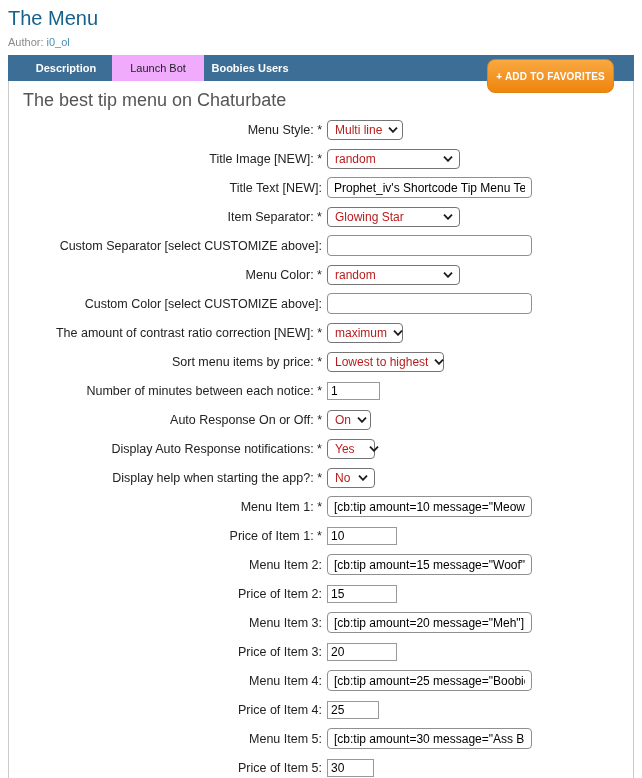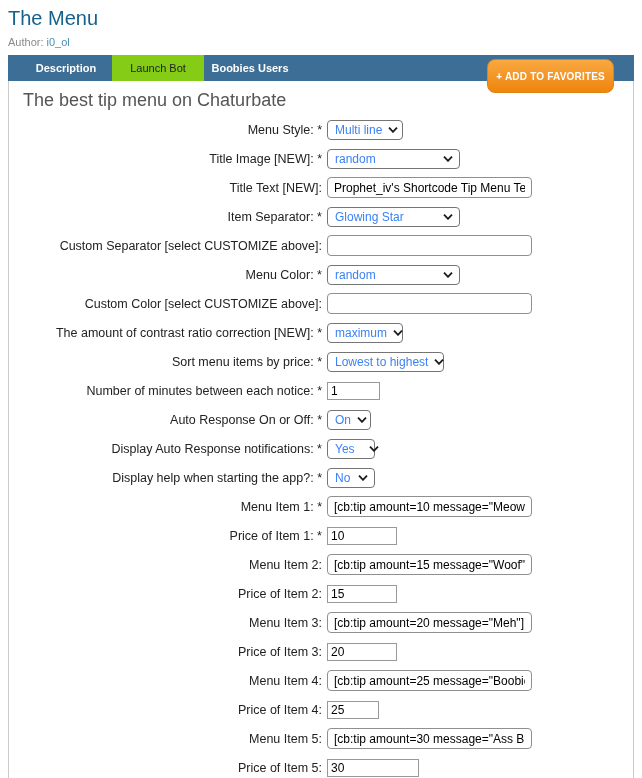--- a/index.html
+++ b/index.html
@@ -35,21 +35,21 @@
     align-items: center;
     justify-content: center;
     color: #ffffff;
     font-size: 11px;
     font-weight: 700;
     cursor: pointer;
     white-space: nowrap;
   }
   .tab:first-child { margin-left: 12px; }
   .tab.active {
-    background: #84cc16;
+    background: #f0abfc;
     color: #222222;
     font-weight: 400;
   }
   .fav-btn {
     position: absolute;
     right: 20px;
     top: 4px;
     height: 18px;
     display: flex;
     align-items: center;
@@ -95,21 +95,21 @@
   .sel {
     display: inline-flex;
     align-items: center;
     justify-content: space-between;
     height: 20px;
     border: 1px solid #757575;
     border-radius: 4px;
     background: #ffffff;
     padding: 0 6px 0 7px;
     font-size: 12px;
-    color: #3b82f6;
+    color: #b91c1c;
     cursor: pointer;
     white-space: nowrap;
   }
   .sel .chev { display: inline-flex; margin-left: 6px; }
   .ti {
     height: 21px;
     border: 1px solid #8f8f8f;
     border-radius: 4px;
     padding: 0 6px;
     font-size: 12px;
@@ -292,17 +292,17 @@
         <div class="row">
           <div class="flabel">Price of Item 4:</div>
           <input type="text" class="ti square" value="25" style="width: 52px;">
         </div>
         <div class="row">
           <div class="flabel">Menu Item 5:</div>
           <input type="text" class="ti" value="[cb:tip amount=30 message=&quot;Ass BB&quot;]" style="width: 205px;">
         </div>
         <div class="row">
           <div class="flabel">Price of Item 5:</div>
-          <input type="text" class="ti square" value="30" style="width: 92px;">
+          <input type="text" class="ti square" value="30" style="width: 47px;">
         </div>
       </div>
   </div>
 </div>
 
 </body></html>

